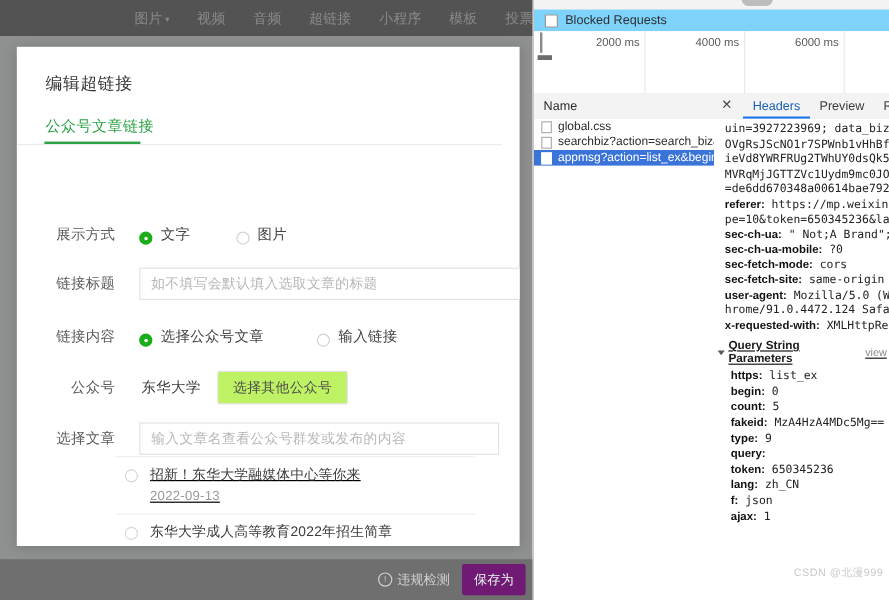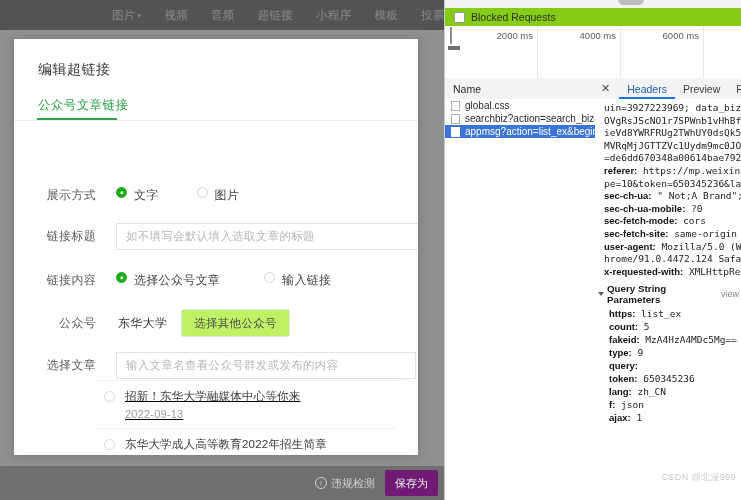--- a/index.html
+++ b/index.html
@@ -14,31 +14,31 @@
   
   .wx-app{position:absolute;left:0;top:0;width:444px;height:500px;background:#f4f5f7;overflow:hidden;}
   .wx-overlay{position:absolute;left:0;top:0;width:444px;height:500px;background:rgba(60,60,60,.55);}
   .wx-toolbar{position:absolute;left:0;top:0;width:444px;height:30px;background:#6f6f70;display:flex;align-items:center;}
   .wx-tb-item{color:#e3e3e3;font-size:11.5px;margin-right:23px;white-space:nowrap;letter-spacing:.3px;}
   .wx-tb-item:first-child{margin-left:112px;}
   .caret{font-size:7px;margin-left:2px;position:relative;top:-1px;}
 
   
   .dlg{position:absolute;left:14px;top:39px;width:404px;height:416px;background:#fff;
-       box-shadow:0 1px 10px rgba(0,0,0,.18);overflow:hidden;}
+       box-shadow:0 1px 10px rgba(0,0,0,.18);overflow:hidden;padding-left:15px;}
   .dlg-title{position:absolute;left:24px;top:22px;font-size:14px;color:#353535;letter-spacing:.5px;}
   .dlg-tab{position:absolute;left:24px;top:58px;font-size:12.5px;color:#2ba245;letter-spacing:.4px;}
   .dlg-tab-underline{position:absolute;left:23px;top:79px;width:80px;height:2px;background:#2ba245;}
   .dlg-divider{position:absolute;left:0;top:81px;width:404px;height:1px;background:#ececec;}
 
   .row{position:absolute;display:flex;align-items:center;}
   .row-label{width:62px;text-align:right;font-size:12px;color:#5b5b5b;flex:none;letter-spacing:.3px;}
 
   .radio-group{display:flex;align-items:center;margin-left:20px;}
-  .radio{display:flex;align-items:flex-start;margin-right:38px;cursor:pointer;}
+  .radio{display:flex;align-items:flex-end;margin-right:38px;cursor:pointer;}
   .radio-dot{width:11px;height:11px;border-radius:50%;border:1px solid #d4d4d4;background:#fff;
              box-sizing:border-box;margin-right:7px;position:relative;flex:none;}
   .radio.on .radio-dot{border-color:#1aad19;background:#1aad19;}
   .radio.on .radio-dot:after{content:"";position:absolute;left:50%;top:50%;width:3.5px;height:3.5px;
              border-radius:50%;background:#fff;transform:translate(-50%,-50%);}
   .radio-txt{font-size:12px;color:#434343;letter-spacing:.3px;white-space:nowrap;}
 
   .txtinput{margin-left:20px;height:27px;border:1px solid #e3e3e3;background:#fff;box-sizing:border-box;
             display:flex;align-items:center;padding:0 9px;}
   .txtinput .ph{font-size:11.5px;color:#b7b7b7;letter-spacing:.3px;white-space:nowrap;}
@@ -63,21 +63,21 @@
   .wx-bb-save{height:26px;background:#701a75;color:#e8f6ea;font-size:11px;display:flex;align-items:center;
               padding:0 10px;margin-right:6px;border-radius:2px;white-space:nowrap;overflow:hidden;}
 
   
   .dt{position:absolute;left:444px;top:0;width:297px;height:500px;background:#fff;
       font-family:"Liberation Sans","DejaVu Sans",sans-serif;border-left:1px solid #c9c9c9;overflow:hidden;}
   .dt-topcut{position:absolute;left:0;top:0;width:297px;height:8px;background:#f3f3f3;border-bottom:1px solid #e3e3e3;}
   .dt-topcut .pill{position:absolute;left:173px;top:-6px;width:26px;height:11px;border-radius:6px;background:#bdbdbd;}
 
   .dt-blocked{position:absolute;left:0;top:8px;width:297px;height:18px;display:flex;align-items:center;
-              background:#84cc16;border-bottom:1px solid #e6e6e6;}
+              background:#7dd3fc;border-bottom:1px solid #e6e6e6;}
   .cbox{width:9px;height:9px;border:1px solid #9a9a9a;background:#fff;margin:0 6px 0 9px;border-radius:1px;flex:none;}
   .dt-blocked span{font-size:10.5px;color:#303030;}
 
   .dt-timeline{position:absolute;left:0;top:26px;width:297px;height:52px;background:#fff;border-bottom:1px solid #d6d6d6;}
   .tl-tick{position:absolute;top:0;height:52px;border-left:1px solid #e8e8e8;}
   .tl-lbl{position:absolute;top:4px;font-size:9.5px;color:#5a5a5a;transform:translateX(-100%);padding-right:4px;white-space:nowrap;}
   .tl-left{position:absolute;left:5px;top:1px;width:2px;height:17px;background:#8a8a8a;}
   .tl-bar{position:absolute;left:3px;top:20px;width:12px;height:4px;background:#6d6d6d;}
 
   .dt-namehdr{position:absolute;left:0;top:78px;width:150px;height:21px;background:#f3f3f3;
@@ -93,21 +93,21 @@
   .dt-tabs{position:absolute;left:150px;top:78px;right:0;height:21px;background:#f3f3f3;
            border-bottom:1px solid #d2d2d2;display:flex;align-items:center;}
   .dt-x{font-size:11px;color:#4a4a4a;margin:0 9px 0 6px;line-height:1;}
   .dt-tab{font-size:10.5px;color:#3c3c3c;padding:0 8px;height:21px;display:flex;align-items:center;white-space:nowrap;}
   .dt-tab.active{color:#1a5fb4;box-shadow:inset 0 -2px 0 #1a73e8;}
 
   .dt-hdrs{position:absolute;left:150px;top:99px;right:0;bottom:0;background:#fff;overflow:hidden;padding-top:3px;}
   .hl{font-size:9.5px;line-height:12.6px;color:#222;padding-left:9px;white-space:nowrap;
       font-family:"DejaVu Sans Mono","Liberation Mono",monospace;}
   .hl b{font-family:"Liberation Sans","DejaVu Sans",sans-serif;font-weight:bold;font-size:9.5px;color:#111;}
-  .sect{font-size:9.8px;font-weight:bold;color:#1a1a1a;padding:5px 0 2px 4px;display:flex;align-items:center;}
+  .sect{font-size:9.8px;font-weight:bold;color:#1a1a1a;padding:5px 0 2px 4px;display:flex;align-items:center;text-decoration:underline;}
   .tri{width:0;height:0;border-left:4px solid #5a5a5a;border-top:3px solid transparent;border-bottom:3px solid transparent;
        margin-right:4px;transform:rotate(90deg);}
   .sect .viewlink{margin-left:auto;font-size:9px;color:#888;font-weight:normal;padding-right:3px;}
   .kv{font-size:9.5px;line-height:13px;padding-left:14px;color:#222;
       font-family:"DejaVu Sans Mono","Liberation Mono",monospace;white-space:nowrap;}
   .kv b{font-family:"Liberation Sans","DejaVu Sans",sans-serif;font-weight:bold;color:#111;}
 
   .watermark{position:absolute;right:6px;bottom:16px;font-size:9px;color:#c9c9c9;letter-spacing:.4px;}
 </style>
 </head>
@@ -278,20 +278,21 @@
       <div class="hl"><span>hrome/91.0.4472.124 Safari/5</span></div>
       <div class="hl"><b>x-requested-with:</b><span> XMLHttpRequ</span></div>
 
       <div class="sect">
         <span class="tri"></span>
         <span>Query String Parameters</span>
         <span class="viewlink">view</span>
       </div>
 
       <div class="kv"><b>https:</b><span> list_ex</span></div>
+      <div class="kv"><b>begin:</b><span> 0</span></div>
       <div class="kv"><b>count:</b><span> 5</span></div>
       <div class="kv"><b>fakeid:</b><span> MzA4HzA4MDc5Mg==</span></div>
       <div class="kv"><b>type:</b><span> 9</span></div>
       <div class="kv"><b>query:</b><span></span></div>
       <div class="kv"><b>token:</b><span> 650345236</span></div>
       <div class="kv"><b>lang:</b><span> zh_CN</span></div>
       <div class="kv"><b>f:</b><span> json</span></div>
       <div class="kv"><b>ajax:</b><span> 1</span></div>
     </div>
 

